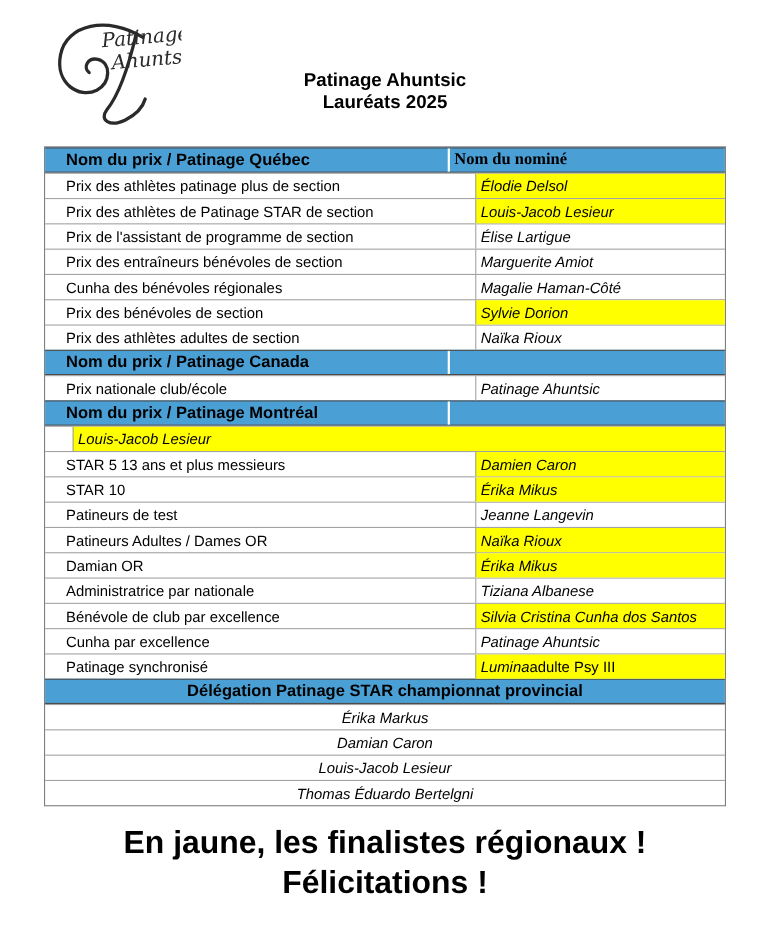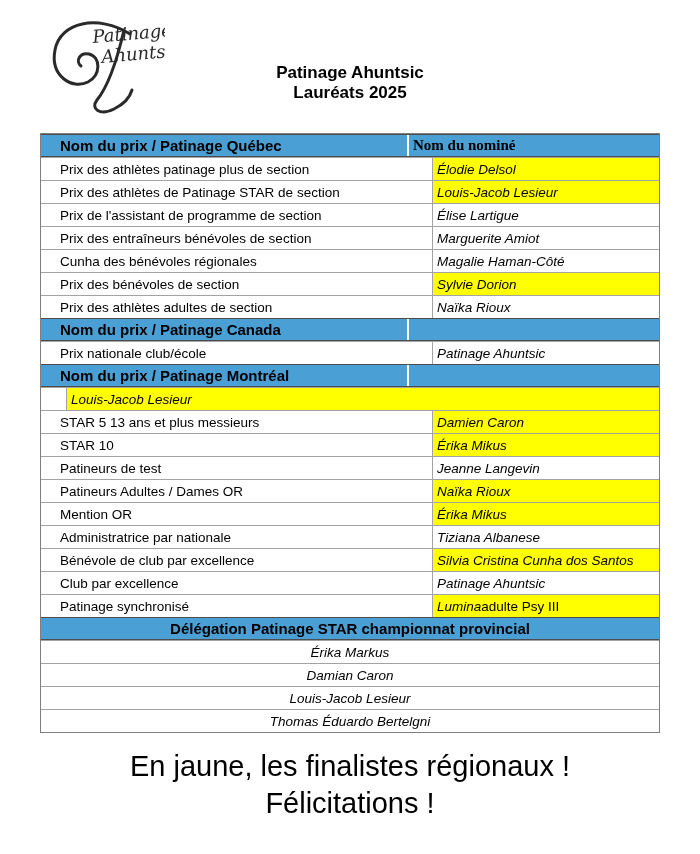--- a/index.html
+++ b/index.html
@@ -31,21 +31,21 @@
   .prize { font-size: 13.5px; }
   .nominee { font-size: 13.5px; margin-left: 25px; }
   .nominee.hl { background: var(--yellow); }
   .it { font-style: italic; }
   .rm { font-style: normal; }
   .full { flex: 1; display: flex; align-items: center; justify-content: center; box-sizing: border-box; }
   .row.section_full .full { font-weight: bold; font-size: 15px; }
   .row.center .full { font-style: italic; font-size: 13.5px; }
   .footer-note {
     position: absolute; top: 748px; left: 0; right: 0;
-    text-align: center; font-weight: normal; font-size: 29px; line-height: 37px;
+    text-align: center; font-weight: bold; font-size: 29px; line-height: 37px;
   }
   .logo-stroke { fill: none; stroke: #2a2a2a; stroke-linecap: round; }
   .logo-text { font-family: "DejaVu Serif", serif; font-style: italic; fill: #2a2a2a; }
 </style>
 </head>
 <body>
 
 <div class="page" style="--blue: #4A9FD5; --yellow: #FFFF00;">
 
   <svg class="logo" viewBox="0 0 125 108" xmlns="http://www.w3.org/2000/svg">
@@ -144,39 +144,39 @@
           <span class="it">Jeanne Langevin</span>
         </div>
       </div>
       <div class="row data">
         <div class="cl prize">Patineurs Adultes / Dames OR</div>
         <div class="cr nominee hl">
           <span class="it">Naïka Rioux</span>
         </div>
       </div>
       <div class="row data">
-        <div class="cl prize">Mention OR</div>
+        <div class="cl prize">Damian OR</div>
         <div class="cr nominee hl">
           <span class="it">Érika Mikus</span>
         </div>
       </div>
       <div class="row data">
         <div class="cl prize">Administratrice par nationale</div>
         <div class="cr nominee">
           <span class="it">Tiziana Albanese</span>
         </div>
       </div>
       <div class="row data">
         <div class="cl prize">Bénévole de club par excellence</div>
         <div class="cr nominee hl">
           <span class="it">Silvia Cristina Cunha dos Santos</span>
         </div>
       </div>
       <div class="row data">
-        <div class="cl prize">Club par excellence</div>
+        <div class="cl prize">Cunha par excellence</div>
         <div class="cr nominee">
           <span class="it">Patinage Ahuntsic</span>
         </div>
       </div>
       <div class="row data">
         <div class="cl prize">Patinage synchronisé</div>
         <div class="cr nominee hl">
           <span class="it">Lumina</span>
           <span class="rm"> adulte Psy III</span>
         </div>

